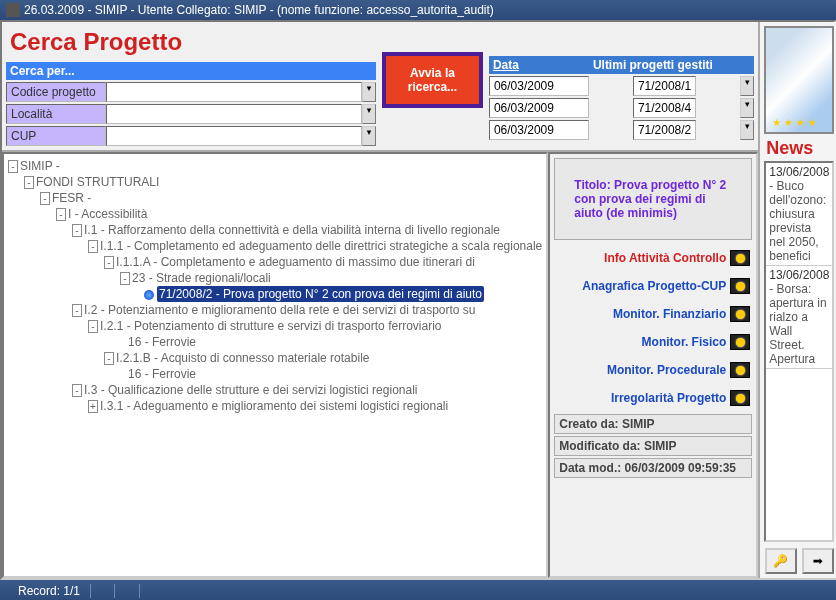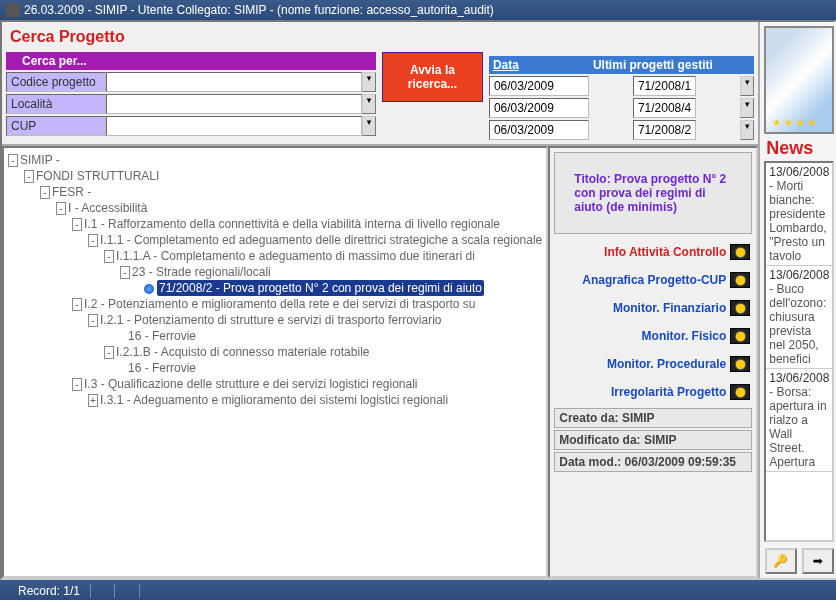--- a/index.html
+++ b/index.html
@@ -4,28 +4,28 @@
 <style>
 * { box-sizing: border-box; margin: 0; padding: 0; font-family: "Trebuchet MS", Arial, sans-serif; font-size: 12px; }
 body { background: #e8e8e8; width: 836px; height: 600px; overflow: hidden; }
 .titlebar { background: linear-gradient(#3a5a8a,#2b4a7a); color: #fff; padding: 3px 6px; font-size: 12px; display: flex; align-items: center; gap: 4px; }
 .titlebar .icon { width: 14px; height: 14px; background: #555; display: inline-block; }
 .workspace { display: flex; height: 560px; background: #f0f0f0; border: 2px inset #ccc; }
 .left-panel { flex: 1; display: flex; flex-direction: column; border-right: 2px solid #aaa; }
 .right-panel { width: 92px; display: flex; flex-direction: column; background: #f4f4f4; }
 .header-row { display: flex; align-items: flex-start; padding: 4px; gap: 6px; }
 .search-block { flex: 0 0 370px; }
-.title-lbl { color: #d02020; font-size: 16px; font-weight: bold; padding: 2px 4px 6px; }
-.blue-hdr { background: #a21caf; color: #fff; font-weight: bold; padding: 2px 16px; display: flex; }
+.title-lbl { color: #d02020; font-size: 24px; font-weight: bold; padding: 2px 4px 6px; }
+.blue-hdr { background: #3b82f6; color: #fff; font-weight: bold; padding: 2px 4px; display: flex; }
 .blue-hdr .c1 { width: 100px; }
 .row { display: flex; margin-top: 2px; }
 .row .lab { width: 100px; background: #c4b5fd; border: 1px inset #bbb; padding: 2px 4px; color: #333; }
 .row input { flex: 1; border: 1px inset #bbb; padding: 2px; }
 .row .dd { width: 14px; background: #ddd; border: 1px outset #ccc; font-size: 9px; text-align: center; }
-.avvia-btn { background: #e84020; color: #fff; font-weight: bold; text-align: center; padding: 10px 8px; margin-top: 26px; cursor: pointer; border: 1px solid #4c1d95; }
+.avvia-btn { background: #e84020; color: #fff; font-weight: bold; text-align: center; padding: 10px 8px; margin-top: 26px; cursor: pointer; border: 4px solid #4c1d95; }
 .recent-block { flex: 0 0 260px; }
 .recent-hdr { background: #3a7ad0; color: #fff; font-weight: bold; display: flex; padding: 2px 4px; margin-top: 30px; }
 .recent-hdr .d { width: 100px; text-decoration: underline; }
 .recent-row { display: flex; margin-top: 2px; gap: 44px; }
 .recent-row .d { width: 100px; background: #fff; border: 1px inset #bbb; padding: 2px 4px; }
 .recent-row .p { flex: 1; background: #fff; border: 1px inset #bbb; padding: 2px 4px; }
 .recent-row .dd { width: 14px; background: #ddd; border: 1px outset #ccc; font-size: 9px; text-align: center; }
 .body-row { display: flex; flex: 1; border-top: 2px solid #aaa; overflow: hidden; justify-content: flex-end; }
 .tree-pane { flex: 1; background: #fff; border: 2px inset #ccc; overflow: auto; padding: 4px; font-size: 13px; color: #666; }
 .tree-pane .node { white-space: nowrap; padding: 1px 0; }
@@ -162,21 +162,20 @@
       </div>
     </div>
   </div>
 
   <div class="right-panel">
     <div class="map-box">
         <div class="stars">★ ★ ★ ★</div>
       </div>
     <div class="news-title">News</div>
     <div class="news-list">
-      <div class="news-item"><span class="dt">13/06/2008</span><span> - Morti bianche: presidente Lombardo, "Presto un tavolo</span></div>
       <div class="news-item"><span class="dt">13/06/2008</span><span> - Buco dell'ozono: chiusura prevista nel 2050, benefici</span></div>
       <div class="news-item"><span class="dt">13/06/2008</span><span> - Borsa: apertura in rialzo a Wall Street. Apertura</span></div>
     </div>
     <div class="btn-row">
       <div class="btn">🔑</div>
       <div class="btn">➡</div>
     </div>
   </div>
 </div>
 

